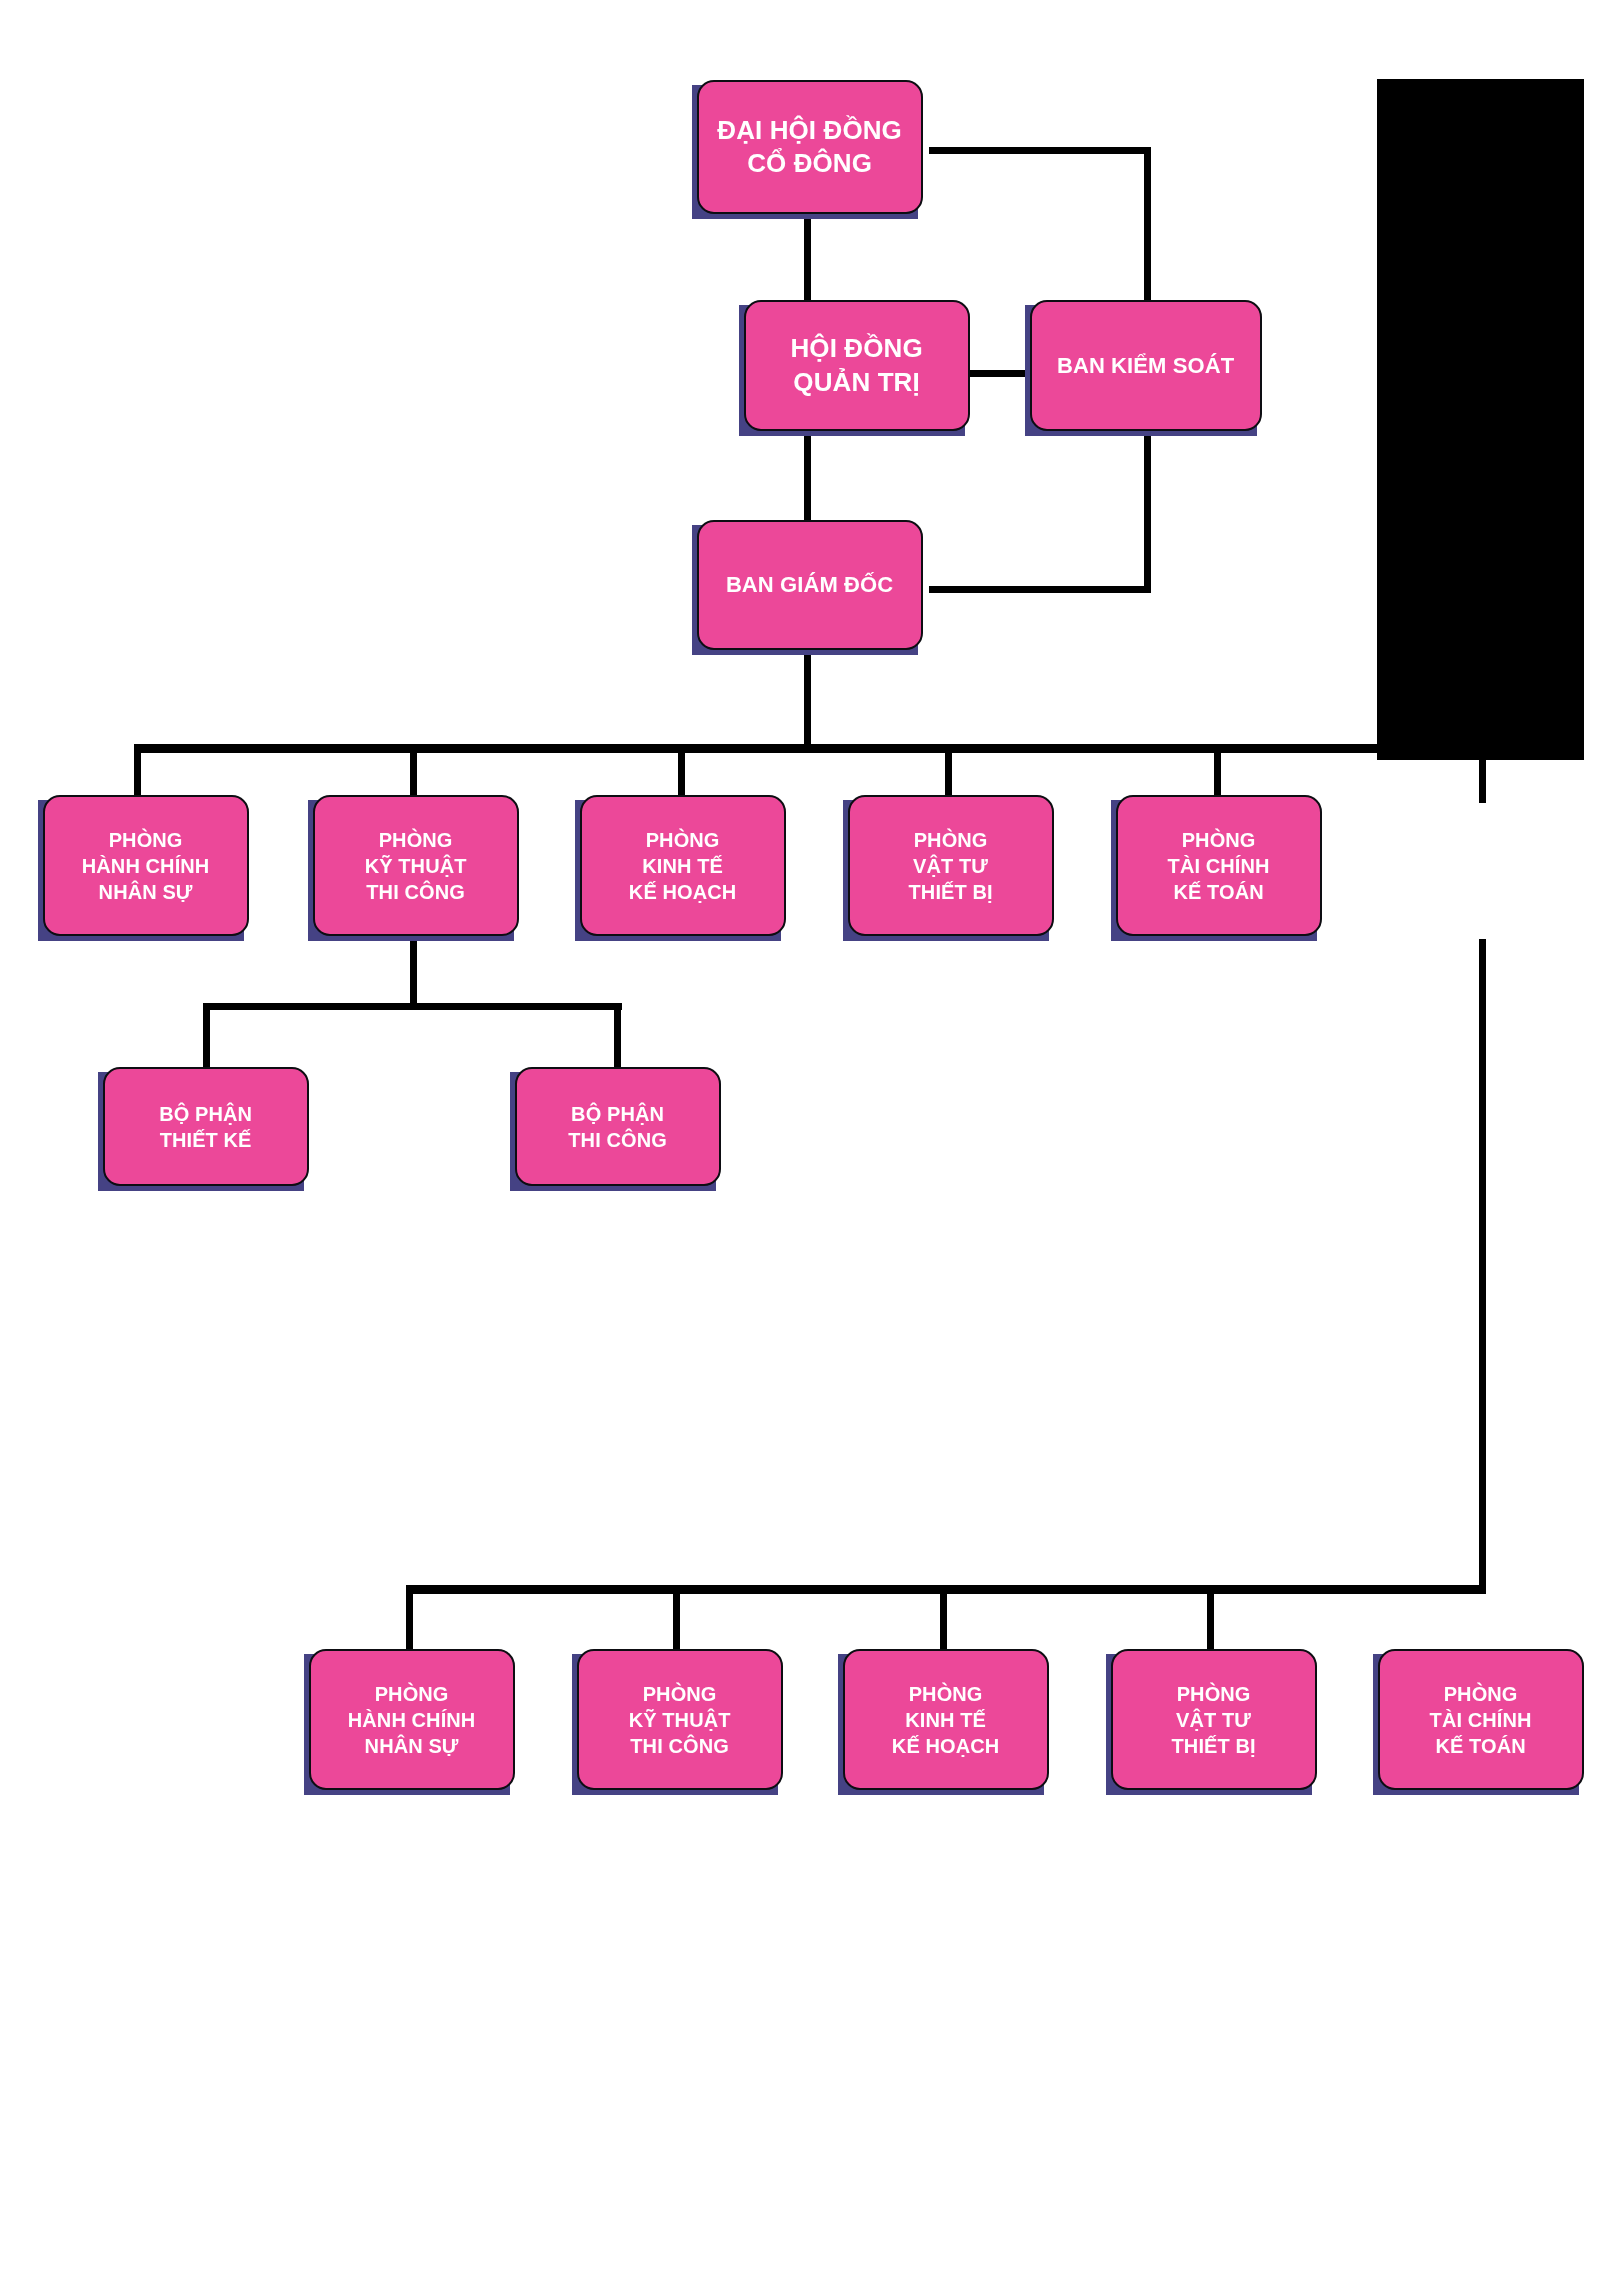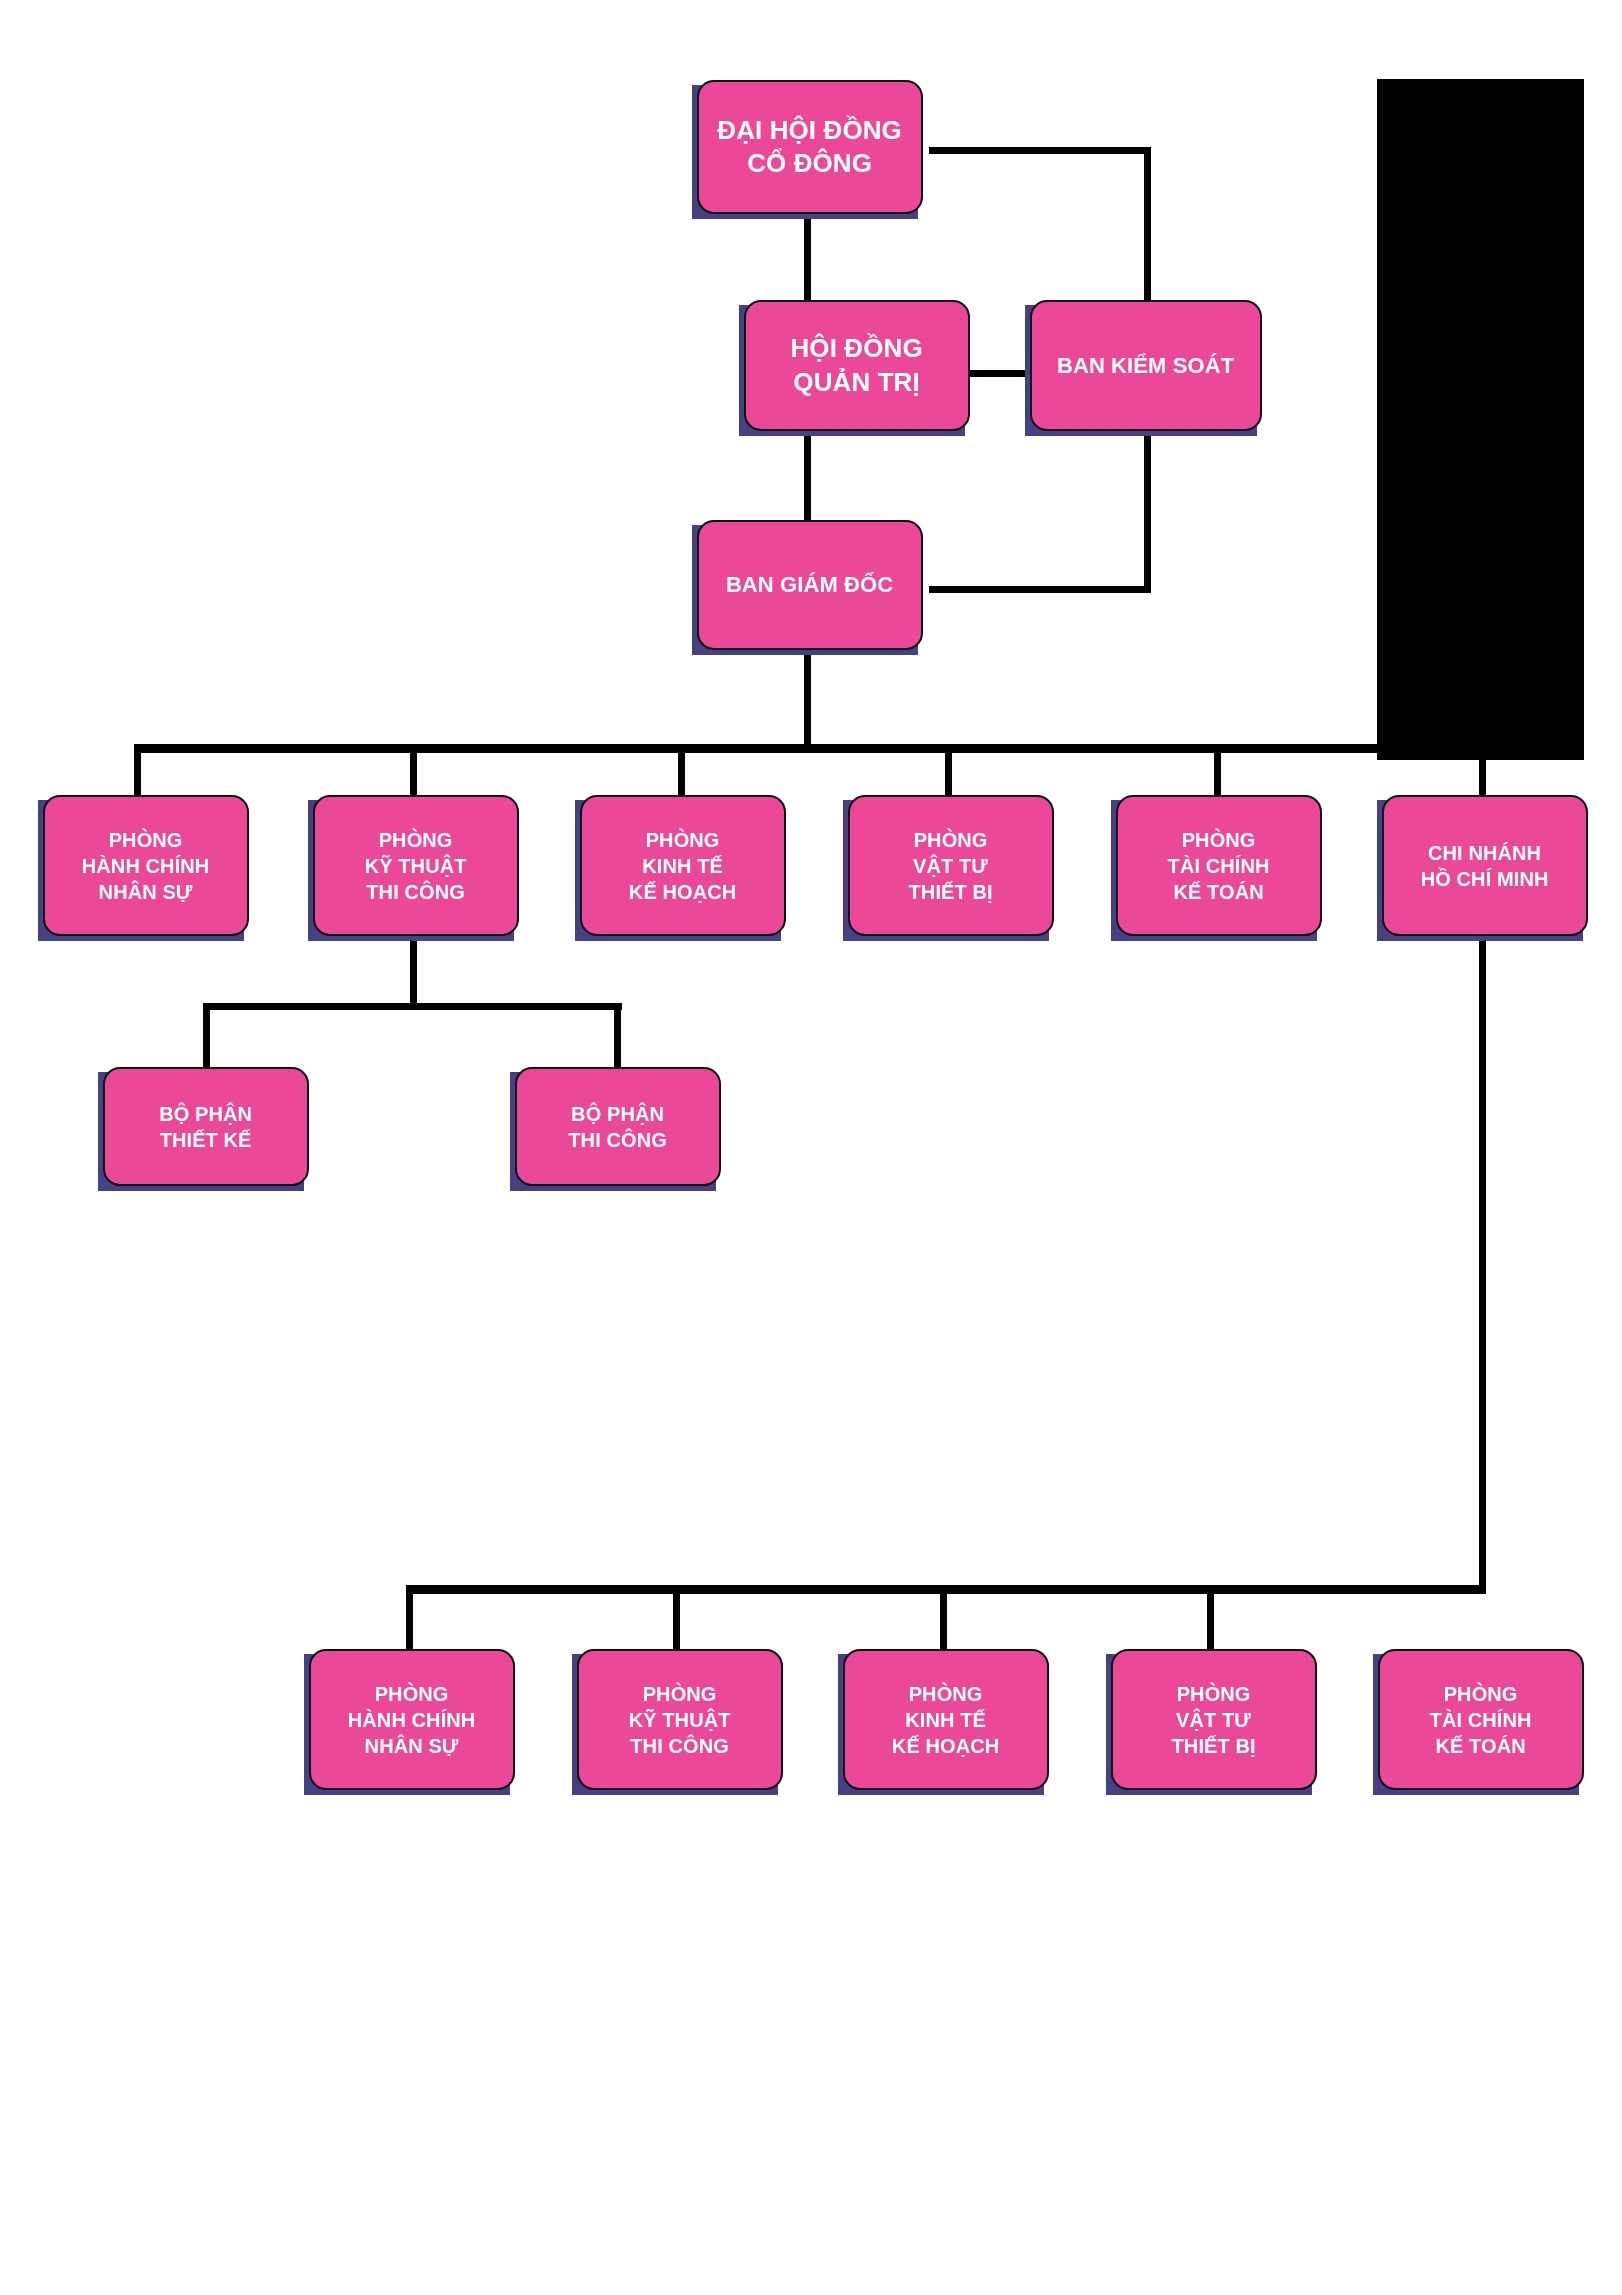--- a/index.html
+++ b/index.html
@@ -179,27 +179,20 @@
 
   <div class="node f-sm" style="left:1111px; top:800px; width:206px; height:141px;">
     <div class="shadow"></div>
     <div class="face">
       <div class="label">PHÒNG
 TÀI CHÍNH
 KẾ TOÁN</div>
     </div>
   </div>
 
-  <div class="node f-sm" style="left:1377px; top:800px; width:206px; height:141px;">
-    <div class="shadow"></div>
-    <div class="face">
-      <div class="label">CHI NHÁNH
-HỒ CHÍ MINH</div>
-    </div>
-  </div>
 
   <div class="node f-sm" style="left:98px; top:1072px; width:206px; height:119px;">
     <div class="shadow"></div>
     <div class="face">
       <div class="label">BỘ PHẬN
 THIẾT KẾ</div>
     </div>
   </div>
 
   <div class="node f-sm" style="left:510px; top:1072px; width:206px; height:119px;">

